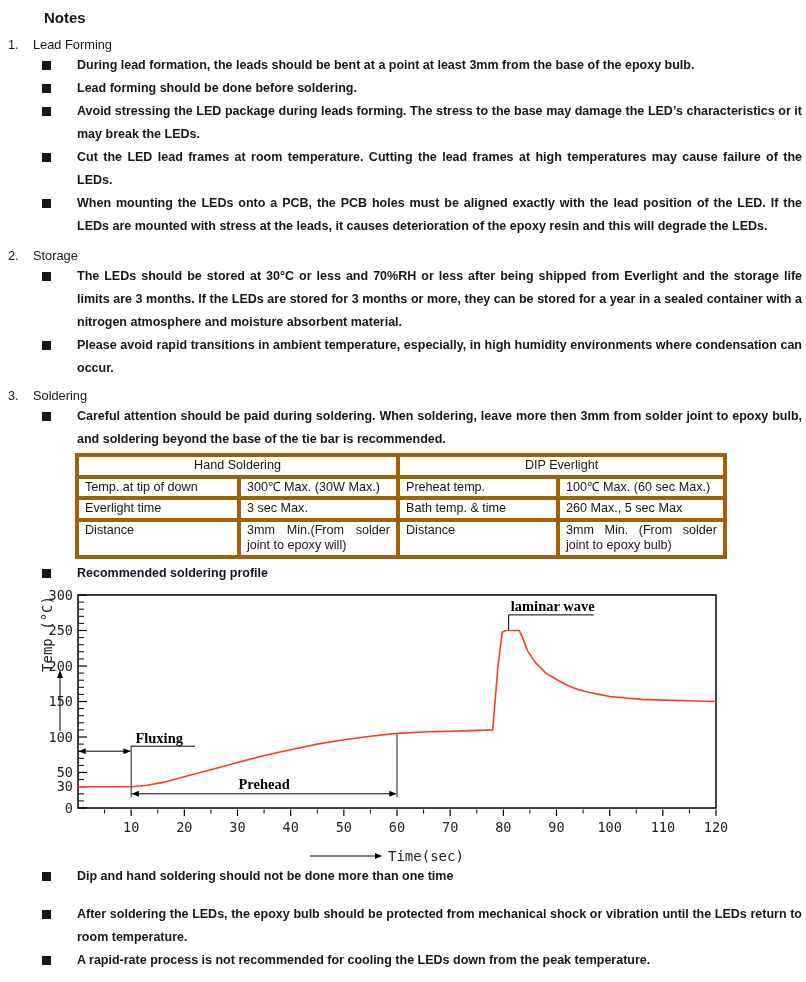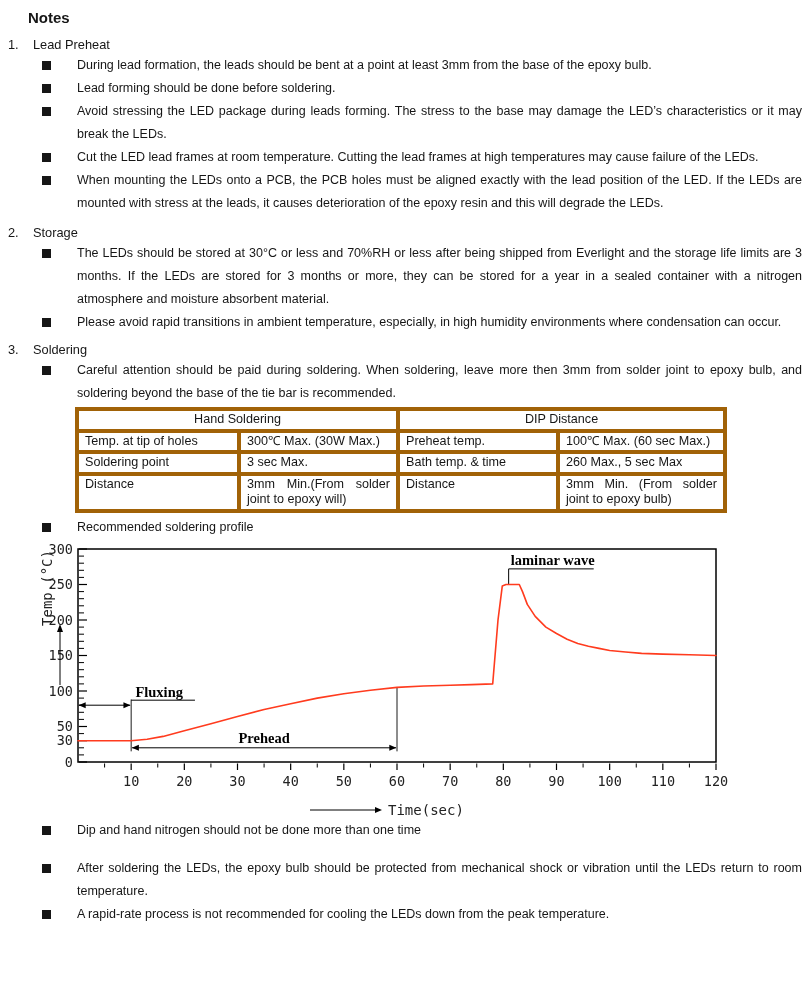--- a/index.html
+++ b/index.html
@@ -1,41 +1,41 @@
 <!DOCTYPE html>
 <html><head>
 <meta charset="utf-8">
 <style>
   html,body{margin:0;padding:0;background:#fff;}
   body{width:806px;height:982px;overflow:hidden;color:#161616;
        font-family:"Liberation Sans",sans-serif;position:relative;}
-  .title{padding-top:8px;margin-left:28px;font-size:15px;font-weight:bold;line-height:20px;}
+  .title{padding-top:8px;margin-left:44px;font-size:15px;font-weight:bold;line-height:20px;}
   .sec-head{display:flex;margin:7px 0 0 8px;font-size:12.8px;line-height:19px;}
   .sec-head.s2{margin-top:8px;}
   .sec-head.s3{margin-top:6px;}
   .sec-num{width:25px;flex:none;}
-  .bullet{display:flex;margin-left:42px;}
+  .bullet{display:flex;margin-left:42px;font-weight:bold;}
   .bullet.gap{margin-top:15px;}
   .sq{width:9px;height:9px;background:#161616;margin-top:7px;flex:none;}
   .btxt{margin-left:26px;width:725px;font-size:12.5px;line-height:23px;text-align:justify;}
   table{border-collapse:collapse;margin:2px 0 0 75px;table-layout:fixed;width:648px;
         font-size:12.6px;}
   td{border:4px solid #a16207;padding:1px 6px;line-height:15.5px;vertical-align:top;overflow:hidden;}
   td.th{text-align:center;}
   td.j{text-align:justify;}
   svg{display:block;margin-left:30px;}
 </style>
 </head>
 <body>
 
 <div class="title">Notes</div>
 
 <div class="sec-head">
   <span class="sec-num">1.</span>
-  <span>Lead Preheat</span>
+  <span>Lead Forming</span>
 </div>
 <div>
   <div class="bullet">
       <span class="sq"></span>
       <div class="btxt">During lead formation, the leads should be bent at a point at least 3mm from the base of the epoxy bulb.</div>
     </div>
   <div class="bullet">
       <span class="sq"></span>
       <div class="btxt">Lead forming should be done before soldering.</div>
     </div>
@@ -82,30 +82,30 @@
 <table>
   <colgroup>
       <col style="width:162px">
       <col style="width:159px">
       <col style="width:160px">
       <col style="width:167px">
     </colgroup>
   <tbody>
       <tr>
     <td class="th" colspan="2">Hand Soldering</td>
-    <td class="th" colspan="2">DIP Distance</td>
+    <td class="th" colspan="2">DIP Everlight</td>
   </tr>
   <tr>
-    <td>Temp. at tip of holes</td>
+    <td>Temp. at tip of down</td>
     <td>300℃ Max. (30W Max.)</td>
     <td>Preheat temp.</td>
     <td>100℃ Max. (60 sec Max.)</td>
   </tr>
   <tr>
-    <td>Soldering point</td>
+    <td>Everlight time</td>
     <td>3 sec Max.</td>
     <td>Bath temp. &amp; time</td>
     <td>260 Max., 5 sec Max</td>
   </tr>
   <tr>
     <td>Distance</td>
     <td class="j">3mm Min.(From solder joint to epoxy will)</td>
     <td>Distance</td>
     <td class="j">3mm Min. (From solder joint to epoxy bulb)</td>
   </tr>
@@ -213,21 +213,21 @@
     <text x="234.08333333333334" y="203.82999999999998" text-anchor="middle" font-family="Liberation Serif, serif" font-size="14.5" font-weight="bold" fill="#000">Prehead</text>
     <line x1="478.65" y1="45.5" x2="478.65" y2="29.879999999999995" stroke="#000"></line>
     <line x1="478.65" y1="29.879999999999995" x2="563.7166666666667" y2="29.879999999999995" stroke="#000"></line>
     <text x="480.7766666666667" y="25.620000000000005" font-family="Liberation Serif, serif" font-size="14.5" font-weight="bold" fill="#000">laminar wave</text>
     <polyline points="48.0,201.7 101.2,201.7 117.1,200.3 133.1,197.4 154.3,191.8 180.9,184.7 207.5,177.6 234.1,170.5 260.7,164.8 287.3,159.1 313.8,154.8 340.4,151.3 367.0,148.4 393.6,147.0 420.2,146.3 441.4,145.6 462.7,144.9 468.0,81.0 472.3,46.9 476.0,45.5 489.3,45.5 492.5,52.6 497.3,65.4 505.2,77.4 515.9,88.1 526.5,94.5 537.1,100.2 547.8,104.4 558.4,107.3 569.0,109.4 579.7,111.5 595.6,113.0 611.6,114.4 632.8,115.1 659.4,115.8 686.0,116.5" fill="none" stroke="#ff3b1e" stroke-width="1.6" stroke-linejoin="round" stroke-linecap="round"></polyline>
   </svg>
 
 <div>
   <div class="bullet">
       <span class="sq"></span>
-      <div class="btxt">Dip and hand nitrogen should not be done more than one time</div>
+      <div class="btxt">Dip and hand soldering should not be done more than one time</div>
     </div>
   <div class="bullet gap">
       <span class="sq"></span>
       <div class="btxt">After soldering the LEDs, the epoxy bulb should be protected from mechanical shock or vibration until the LEDs return to room temperature.</div>
     </div>
   <div class="bullet">
       <span class="sq"></span>
       <div class="btxt">A rapid-rate process is not recommended for cooling the LEDs down from the peak temperature.</div>
     </div>
 </div>

